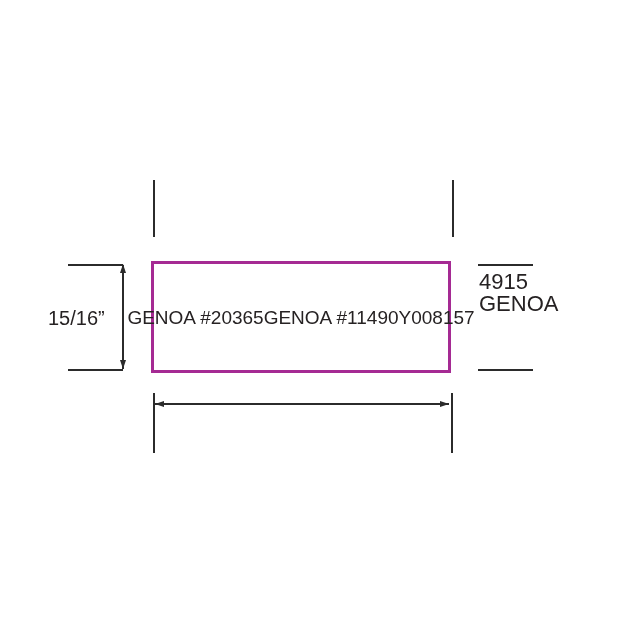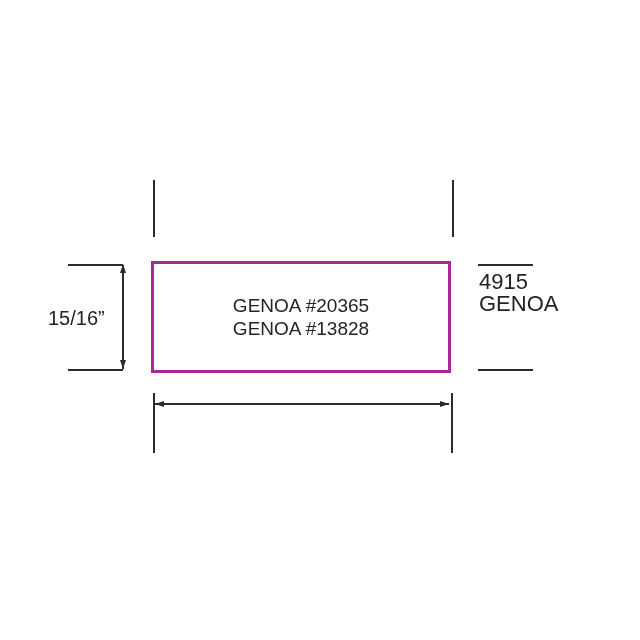--- a/index.html
+++ b/index.html
@@ -35,21 +35,21 @@
 
   .die-box {
     position: absolute;
     left: 151px;
     top: 261px;
     width: 300px;
     height: 112px;
     box-sizing: border-box;
     border: 3px solid var(--die-line);
     display: flex;
-    flex-direction: column;
+    flex-direction: row;
     align-items: center;
     justify-content: center;
   }
   .die-box .label-line {
     font-size: 19px;
     line-height: 23px;
     color: var(--ink);
     white-space: nowrap;
     text-align: center;
   }
@@ -73,21 +73,22 @@
 </head>
 <body>
 
 <div class="page">
 
   <div class="vline" style="left:153px; top:180px; height:57px;"></div>
   <div class="vline" style="left:452px; top:180px; height:57px;"></div>
 
   <div class="die-box">
     <div class="label-line">GENOA #20365</div>
-    <div class="label-line">GENOA #13828</div>
+    <div class="label-line">GENOA #11490</div>
+    <div class="label-line">Y008157</div>
   </div>
 
   <div class="hline" style="left:68px; top:264px; width:55px;"></div>
   <div class="hline" style="left:68px; top:369px; width:55px;"></div>
   <div class="vline" style="left:122px; top:265px; height:104px;"></div>
   <div class="arr up" style="left:120px; top:264px;"></div>
   <div class="arr down" style="left:120px; top:360px;"></div>
   <div class="dim-label" style="left:48px; top:307px; width:72px;">15/16”</div>
 
   <div class="vline" style="left:153px; top:393px; height:60px;"></div>

